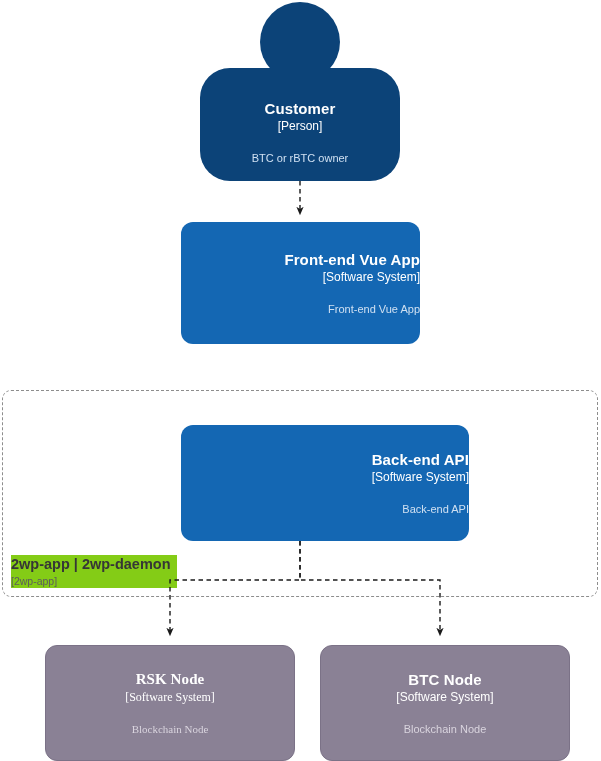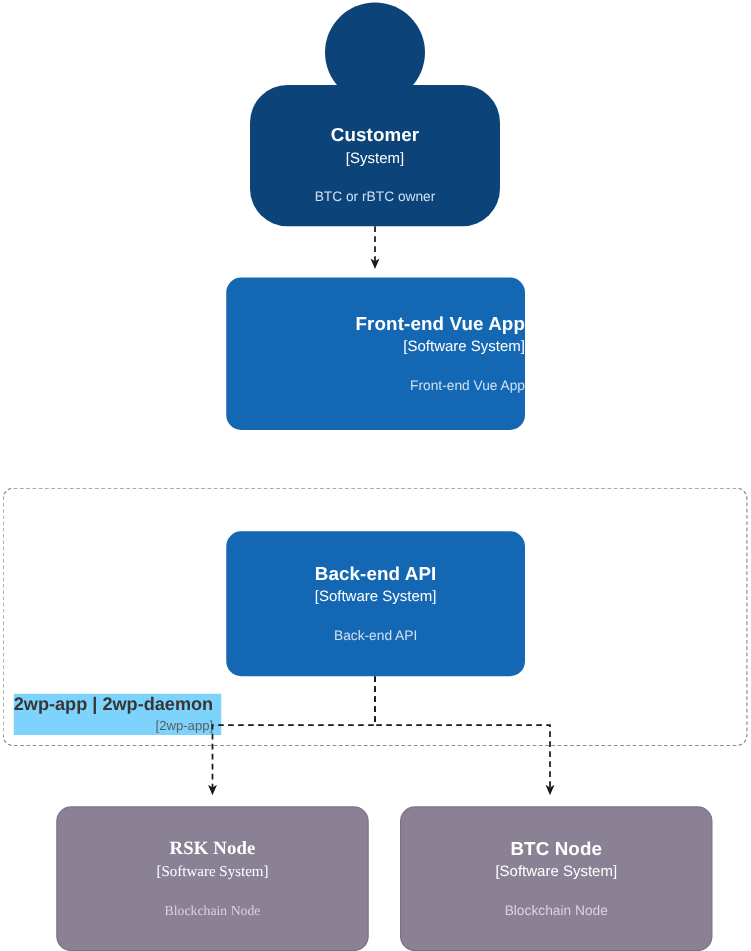--- a/index.html
+++ b/index.html
@@ -92,22 +92,22 @@
     position: absolute;
     box-sizing: border-box;
     border: 1.4px dashed #8d8d8d;
     border-radius: 9px;
     background: transparent;
     z-index: 2;
   }
   .boundary-label {
     position: absolute;
     z-index: 3;
-    text-align: right;
-    background: #7dd3fc;
+    text-align: left;
+    background: #84cc16;
     padding-right: 6px;
   }
   .boundary-label .b-title {
     font-size: 14.5px;
     font-weight: bold;
     line-height: 19px;
     color: #363636;
     white-space: nowrap;
   }
   .boundary-label .b-type {
@@ -139,38 +139,38 @@
 
     <g>
       <path d="M 300 541 L 300 580 L 440 580 L 440 632" fill="none" stroke="#1a1a1a" stroke-width="1.4" stroke-dasharray="4.5,3.5" marker-end="url(#arrowhead)"></path>
     </g>
   </svg>
 
   <div class="person-head" style="left:260px; top:2px; width:80px; height:80px;"></div>
 
   <div class="node person-body" style="left:200px; top:68px; width:200px; height:113px; padding-top:14px;">
     <div class="n-title">Customer</div>
-    <div class="n-type">[System]</div>
+    <div class="n-type">[Person]</div>
     <div class="n-desc">BTC or rBTC owner</div>
   </div>
 
   <div class="node sys-blue" style="left:181px; top:222px; width:239px; height:122px;align-items:flex-end;">
     <div class="n-title">Front-end Vue App</div>
     <div class="n-type">[Software System]</div>
     <div class="n-desc">Front-end Vue App</div>
   </div>
 
   <div class="boundary" style="left:2px; top:390px; width:596px; height:207px;"></div>
 
   <div class="boundary-label" style="left:11px; top:555px;">
     <div class="b-title">2wp-app | 2wp-daemon</div>
     <div class="b-type">[2wp-app]</div>
   </div>
 
-  <div class="node sys-blue" style="left:181px; top:425px; width:239px; height:116px;">
+  <div class="node sys-blue" style="left:181px; top:425px; width:288px; height:116px;align-items:flex-end;">
     <div class="n-title">Back-end API</div>
     <div class="n-type">[Software System]</div>
     <div class="n-desc">Back-end API</div>
   </div>
 
   <div class="node sys-grey" style="left:45px; top:645px; width:250px; height:116px;font-family:Liberation Serif, serif;">
     <div class="n-title">RSK Node</div>
     <div class="n-type">[Software System]</div>
     <div class="n-desc">Blockchain Node</div>
   </div>

